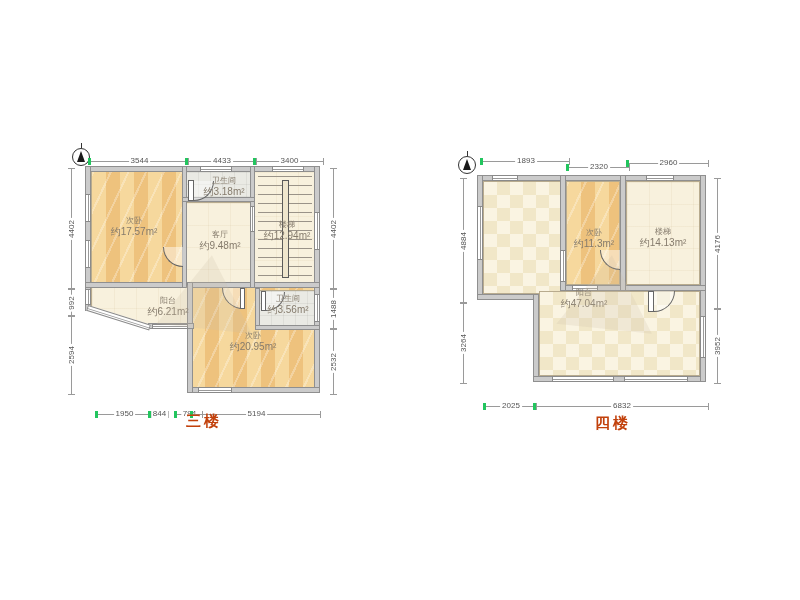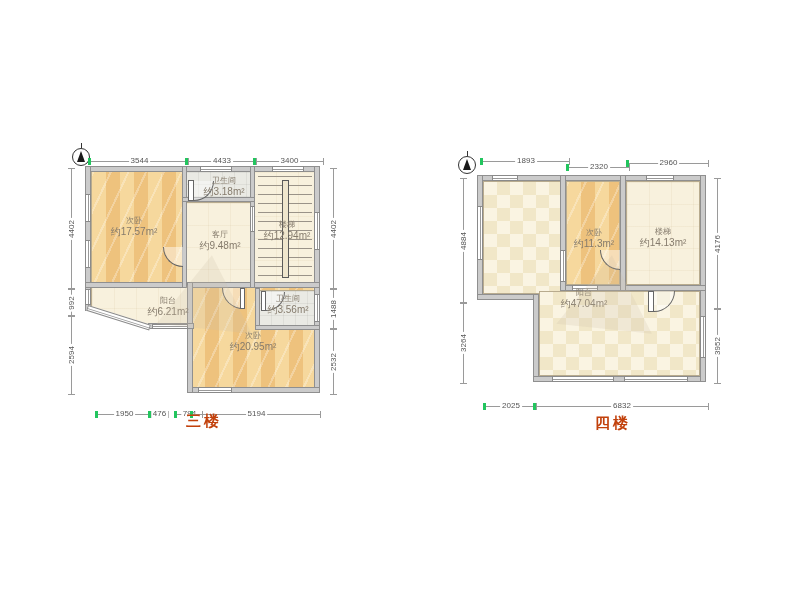--- a/index.html
+++ b/index.html
@@ -173,21 +173,21 @@
 <div class="dim dim-v" style="left:330px;top:288px;height:40px;">
     <span>1488</span>
   </div>
 <div class="dim dim-v" style="left:330px;top:328px;height:65px;">
     <span>2532</span>
   </div>
 <div class="dim dim-h" style="left:95px;top:404px;width:53px;">
     <span>1950</span>
   </div>
 <div class="dim dim-h" style="left:148px;top:404px;width:17px;">
-    <span>476</span>
+    <span>844</span>
   </div>
 <div class="dim dim-h" style="left:174px;top:404px;width:25px;">
     <span>794</span>
   </div>
 <div class="dim dim-h" style="left:190px;top:404px;width:127px;">
     <span>5194</span>
   </div>
 
 <div class="ftitle" style="left:88px;top:412px;width:232px;">三楼</div>
 

